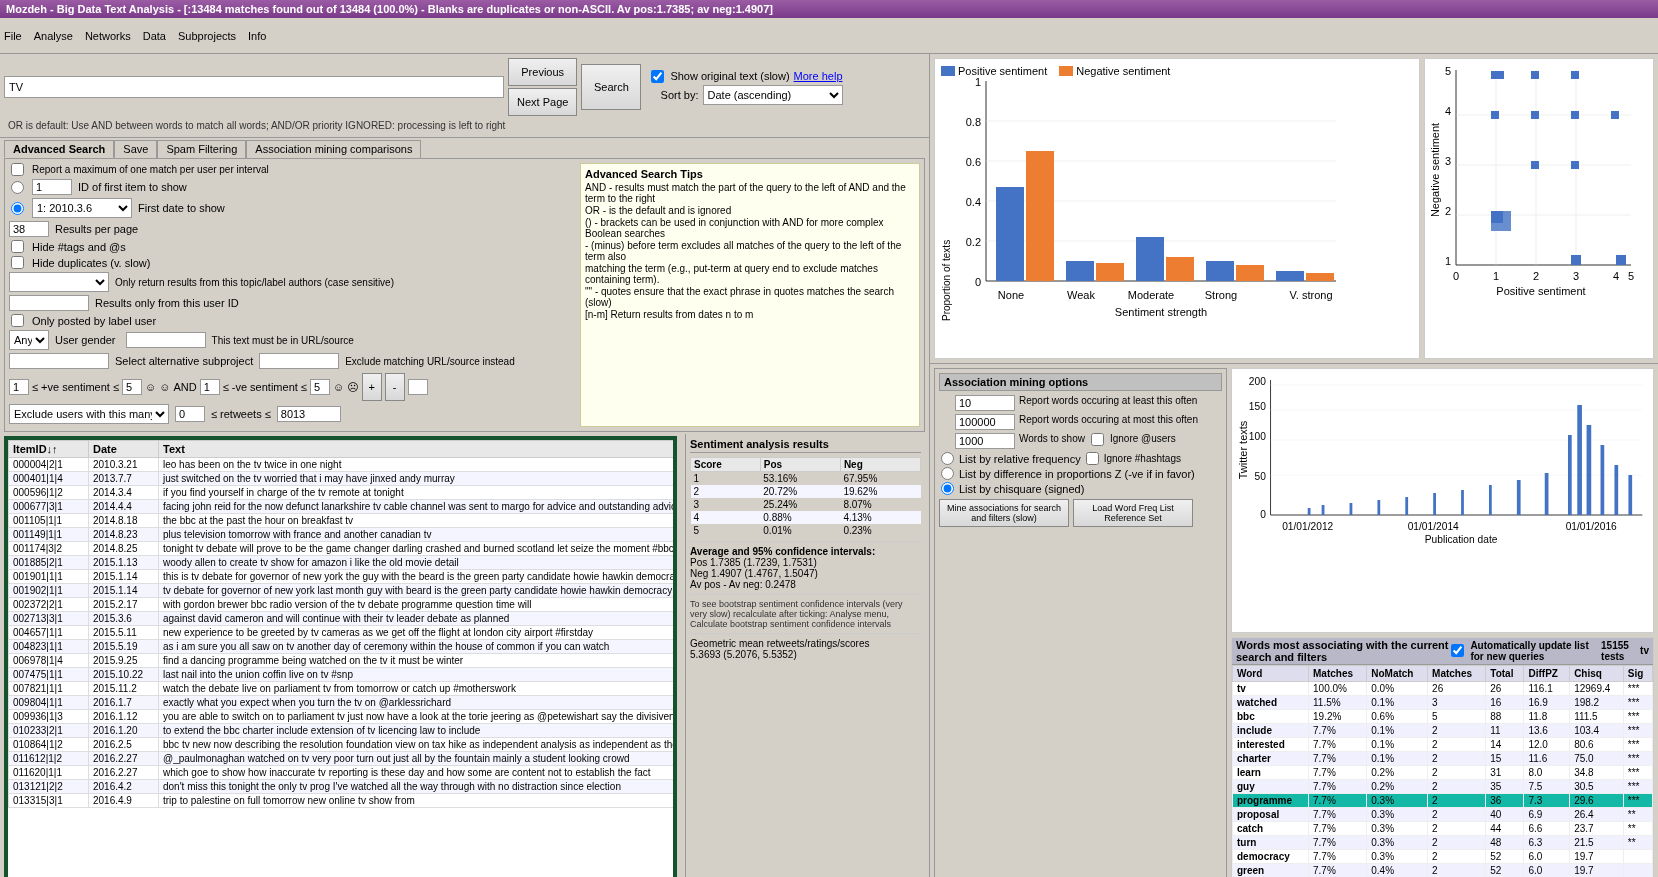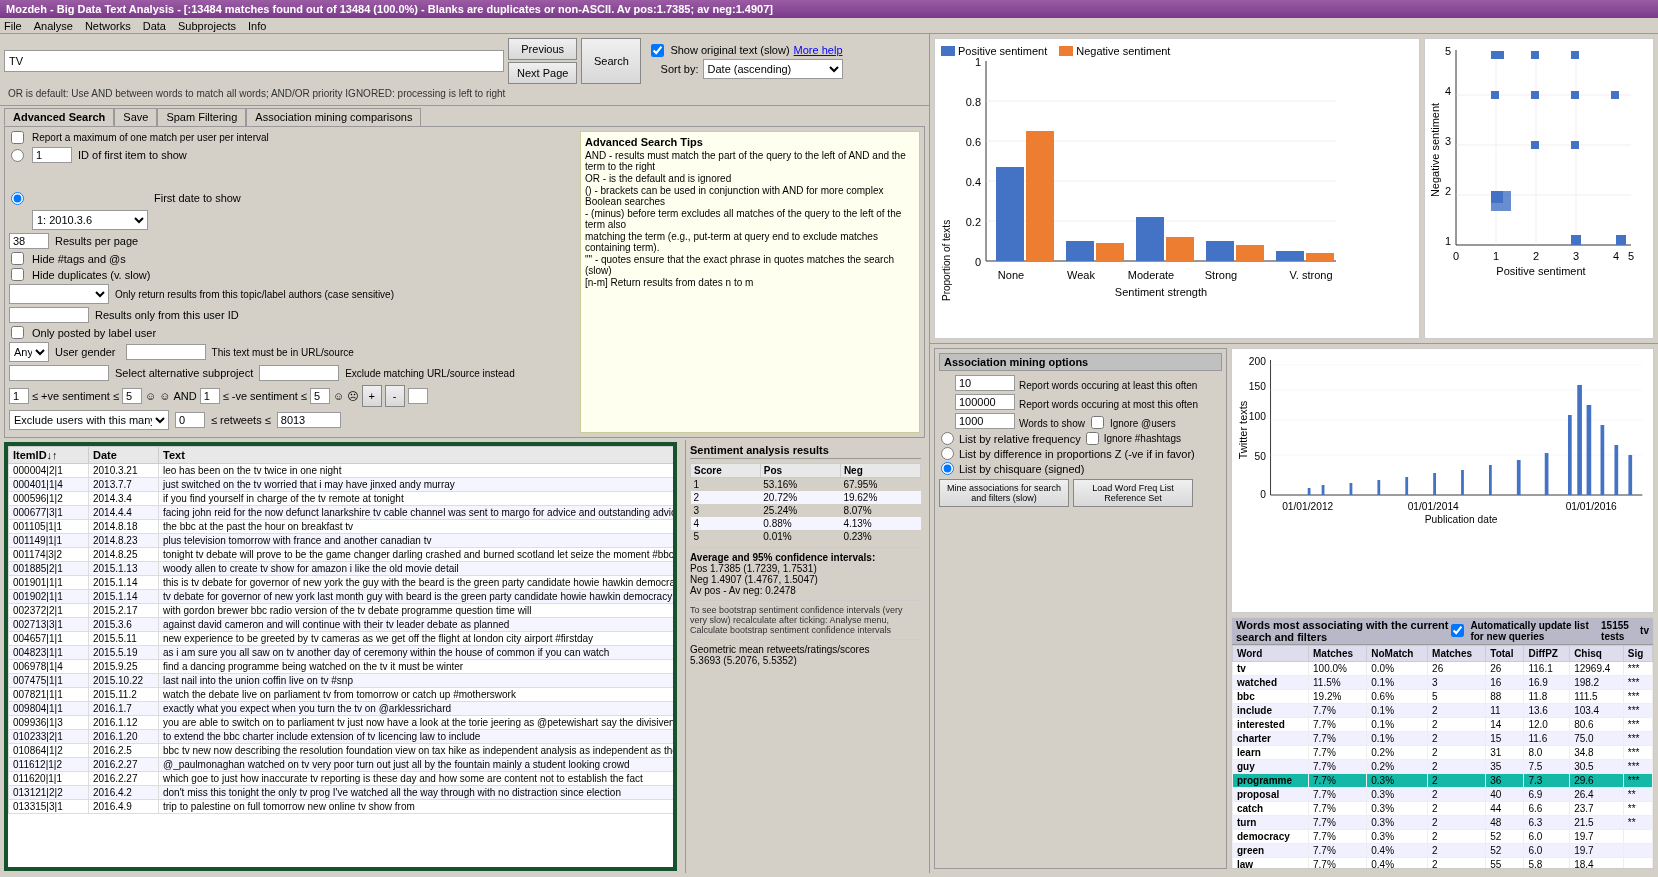--- a/index.html
+++ b/index.html
@@ -17,21 +17,21 @@
       align-items: center;
     }
     
     
     #menu-bar {
       background: #d4d0c8;
       border-bottom: 1px solid #999;
       padding: 2px 4px;
       display: flex;
       gap: 12px;
-      height: 16px;
+      height: 36px;
       align-items: center;
     }
     #menu-bar span { cursor: pointer; font-size: 11px; }
     
     
     #main-container {
       display: flex;
       height: calc(877px - 38px);
       width: 1658px;
     }
@@ -67,21 +67,21 @@
       padding: 2px 4px;
       font-size: 11px;
     }
     
     .btn {
       background: linear-gradient(to bottom, #f0f0f0, #d8d8d8);
       border: 1px solid #888;
       padding: 2px 8px;
       cursor: pointer;
       font-size: 11px;
-      height: 22px;
+      height: 28px;
     }
     
     .search-hint { font-size: 10px; color: #333; }
     
     
     .tab-row {
       display: flex;
       gap: 0;
       padding: 2px 4px 0;
       align-items: flex-end;
@@ -237,21 +237,21 @@
       background: #c0c0c0;
       padding: 2px 4px;
       font-weight: bold;
       font-size: 11px;
       margin-bottom: 4px;
       border: 1px solid #999;
     }
     
     .assoc-row {
       display: flex;
-      align-items: flex-end;
+      align-items: flex-start;
       gap: 4px;
       margin-bottom: 3px;
       padding-left: 16px;
     }
     
     .assoc-input {
       width: 60px;
       border: 1px solid #999;
       background: white;
       padding: 1px 3px;
@@ -400,21 +400,21 @@
             <input type="checkbox" style="">
             <span style="font-size:10px;">Report a maximum of one match per user per interval</span>
           </div>
           <div class="adv-row">
             <input type="radio" name="id-radio" style="">
             <input type="text" style="width: 40px;" value="1">
             <span>ID of first item to show</span>
           </div>
           <div class="adv-row">
             <input type="radio" name="id-radio" checked="" style="">
-            <select style="width:116px;margin-top:44px;">
+            <select style="width:100px;">
               <option>1: 2010.3.6</option>
             </select>
             <span>First date to show</span>
           </div>
           <div class="adv-row">
             <input type="text" style="width: 40px;" value="38">
             <span>Results per page</span>
           </div>
           <div class="adv-row">
             <input type="checkbox" style="">
@@ -608,21 +608,21 @@
                 <td>bbc tv new now describing the resolution foundation view on tax hike as independent analysis as independent as the wishart foundat</td>
               </tr>
               <tr>
                 <td>011612|1|2</td>
                 <td>2016.2.27</td>
                 <td>@_paulmonaghan watched on tv very poor turn out just all by the fountain mainly a student looking crowd</td>
               </tr>
               <tr>
                 <td>011620|1|1</td>
                 <td>2016.2.27</td>
-                <td>which goe to just how inaccurate tv reporting is these day and how some are content not to establish the fact</td>
+                <td>which goe to show how inaccurate tv reporting is these day and how some are content not to establish the fact</td>
               </tr>
               <tr>
                 <td>013121|2|2</td>
                 <td>2016.4.2</td>
                 <td>don't miss this tonight the only tv prog I've watched all the way through with no distraction since election</td>
               </tr>
               <tr>
                 <td>013315|3|1</td>
                 <td>2016.4.9</td>
                 <td>trip to palestine on full tomorrow new online tv show from</td>

